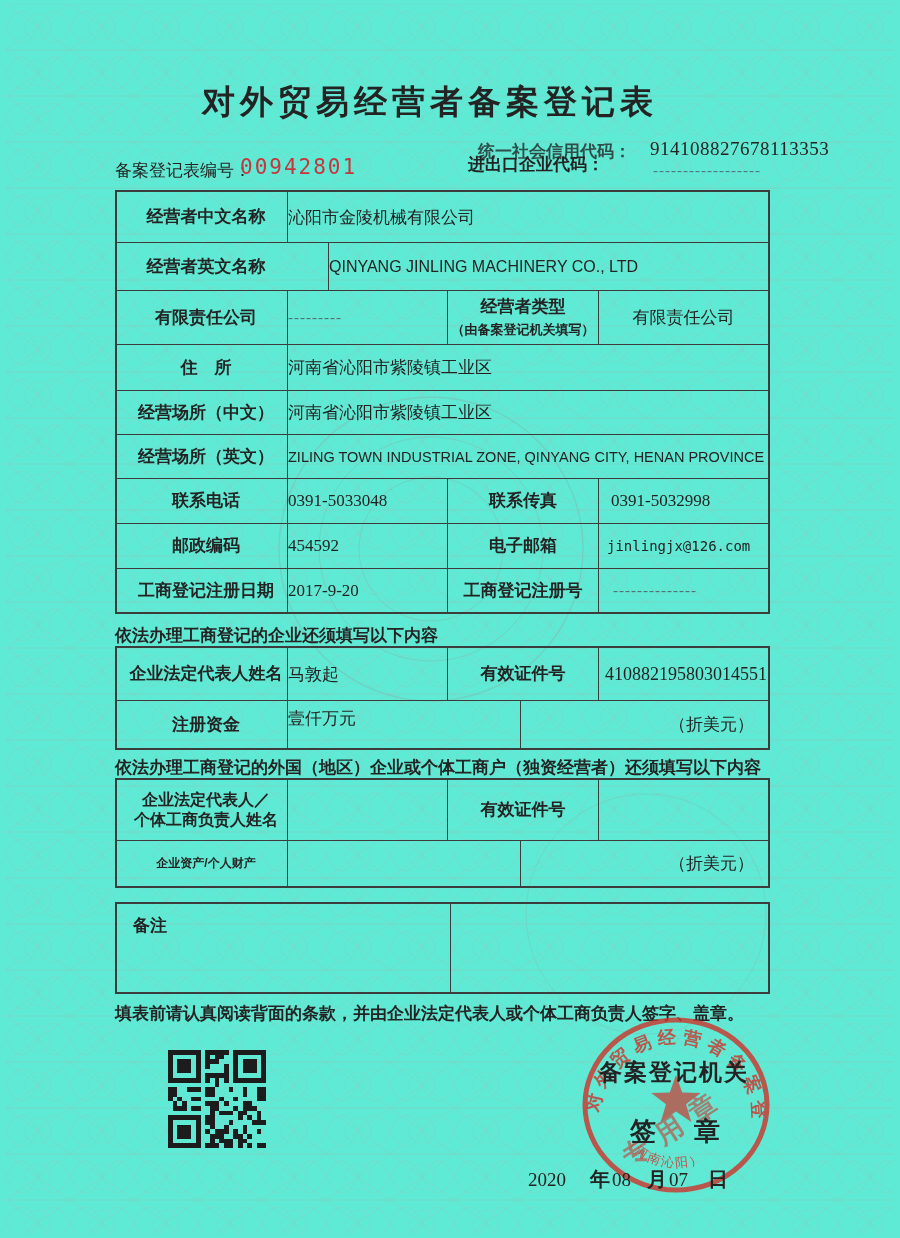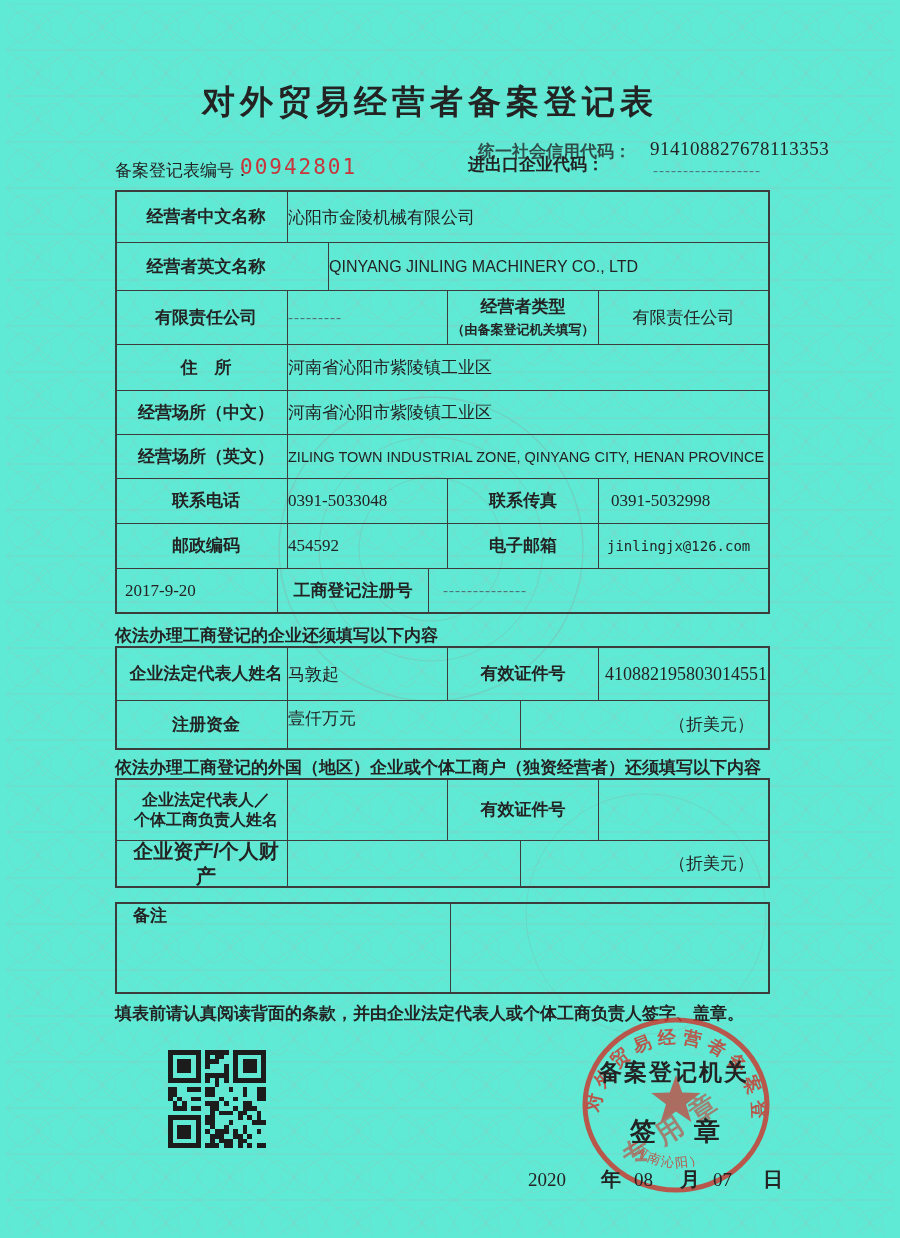--- a/index.html
+++ b/index.html
@@ -25,21 +25,21 @@
   .val{font-size:17px;}
   .serif{font-family:"Liberation Serif",serif;}
   .mono{font-family:"DejaVu Sans Mono",monospace;font-size:14px;}
   .dashes{font-family:"Liberation Serif",serif;color:#4f7077;letter-spacing:1px;font-size:15px;}
   .heading{left:115px;font-size:17px;font-weight:700;}
   .note{left:115px;top:1002px;font-size:17px;font-weight:700;}
   .qr{left:168px;top:1050px;width:98px;height:98px;}
   .sealwrap{left:575px;top:1012px;width:202px;height:188px;z-index:2;}
   .authority{left:599px;top:1057px;font-size:23px;font-weight:700;letter-spacing:2px;z-index:3;}
   .sign{left:630px;top:1114px;font-size:26px;font-weight:700;letter-spacing:6px;z-index:3;}
-  .dateline{left:528px;top:1166px;font-size:20px;z-index:3;display:flex;align-items:baseline;gap:11px;}
+  .dateline{left:528px;top:1166px;font-size:20px;z-index:3;display:flex;align-items:baseline;}
   .dateline .num{font-family:"Liberation Serif",serif;font-size:19px;}
   .dateline .unit{font-weight:700;}
   .u-year{margin-left:24px;} .n-month{margin-left:2px;}
   .u-month{margin-left:16px;} .n-day{margin-left:2px;} .u-day{margin-left:20px;}
 </style>
 </head>
 <body>
 
 <div class="page">
 
@@ -108,20 +108,21 @@
       <div class="td lbl" style="width:151px;">联系传真</div>
       <div class="td val serif" style="flex:1;padding-left:12px;">0391-5032998</div>
     </div>
     <div class="tr" style="height:45px;">
       <div class="td lbl" style="width:170px;">邮政编码</div>
       <div class="td val serif" style="width:160px;">454592</div>
       <div class="td lbl" style="width:151px;">电子邮箱</div>
       <div class="td val mono" style="flex:1;padding-left:8px;">jinlingjx@126.com</div>
     </div>
     <div class="tr" style="height:44px;">
+      <div class="td lbl" style="width:170px;">工商登记注册日期</div>
       <div class="td val serif" style="width:160px;">2017-9-20</div>
       <div class="td lbl" style="width:151px;">工商登记注册号</div>
       <div class="td val dashes" style="flex:1;padding-left:14px;">--------------</div>
     </div>
   </div>
 
   <div class="abs heading" style="top:624px;">依法办理工商登记的企业还须填写以下内容</div>
   <div class="tbl" style="top:646px;">
     <div class="tr" style="height:52px;">
       <div class="td lbl" style="width:170px;">企业法定代表人姓名</div>
@@ -141,29 +142,29 @@
     <div class="tr" style="height:60px;">
       <div class="td lbl" style="width:170px;font-size:16px;">
         <span class="two"><span>企业法定代表人／</span><br>
         <span>个体工商负责人姓名</span></span>
       </div>
       <div class="td" style="width:160px;"></div>
       <div class="td lbl" style="width:151px;">有效证件号</div>
       <div class="td" style="flex:1;"></div>
     </div>
     <div class="tr" style="height:46px;">
-      <div class="td lbl" style="width:170px;font-size:20px;">企业资产/个人财产</div>
+      <div class="td lbl" style="width:170px;font-size:12px;">企业资产/个人财产</div>
       <div class="td" style="width:233px;"></div>
       <div class="td val" style="flex:1;justify-content:flex-end;padding-right:14px;">（折美元）</div>
     </div>
   </div>
 
   <div class="tbl" style="top:902px;height:92px;">
     <div class="tr" style="height:88px;">
-      <div class="td" style="width:333px;align-items:flex-start;padding:0 0 0 16px;font-weight:600;font-size:17px;">备注</div>
+      <div class="td" style="width:333px;align-items:flex-start;padding:10px 0 0 16px;font-weight:600;font-size:17px;">备注</div>
       <div class="td" style="flex:1;"></div>
     </div>
   </div>
 
   <div class="abs note">填表前请认真阅读背面的条款，并由企业法定代表人或个体工商负责人签字、盖章。</div>
 
   <div class="abs qr">
     <svg width="98" height="98" viewBox="0 0 21 21" shape-rendering="crispEdges">
       <rect width="21" height="21" fill="none"></rect>
       <path id="qr-path" fill="#1c1c1c" d="M0,0h1v1h-1zM1,0h1v1h-1zM2,0h1v1h-1zM3,0h1v1h-1zM4,0h1v1h-1zM5,0h1v1h-1zM6,0h1v1h-1zM8,0h1v1h-1zM9,0h1v1h-1zM10,0h1v1h-1zM11,0h1v1h-1zM12,0h1v1h-1zM14,0h1v1h-1zM15,0h1v1h-1zM16,0h1v1h-1zM17,0h1v1h-1zM18,0h1v1h-1zM19,0h1v1h-1zM20,0h1v1h-1zM0,1h1v1h-1zM6,1h1v1h-1zM8,1h1v1h-1zM10,1h1v1h-1zM11,1h1v1h-1zM14,1h1v1h-1zM20,1h1v1h-1zM0,2h1v1h-1zM2,2h1v1h-1zM3,2h1v1h-1zM4,2h1v1h-1zM6,2h1v1h-1zM8,2h1v1h-1zM9,2h1v1h-1zM10,2h1v1h-1zM14,2h1v1h-1zM16,2h1v1h-1zM17,2h1v1h-1zM18,2h1v1h-1zM20,2h1v1h-1zM0,3h1v1h-1zM2,3h1v1h-1zM3,3h1v1h-1zM4,3h1v1h-1zM6,3h1v1h-1zM8,3h1v1h-1zM12,3h1v1h-1zM14,3h1v1h-1zM16,3h1v1h-1zM17,3h1v1h-1zM18,3h1v1h-1zM20,3h1v1h-1zM0,4h1v1h-1zM2,4h1v1h-1zM3,4h1v1h-1zM4,4h1v1h-1zM6,4h1v1h-1zM12,4h1v1h-1zM14,4h1v1h-1zM16,4h1v1h-1zM17,4h1v1h-1zM18,4h1v1h-1zM20,4h1v1h-1zM0,5h1v1h-1zM6,5h1v1h-1zM8,5h1v1h-1zM9,5h1v1h-1zM10,5h1v1h-1zM11,5h1v1h-1zM12,5h1v1h-1zM14,5h1v1h-1zM20,5h1v1h-1zM0,6h1v1h-1zM1,6h1v1h-1zM2,6h1v1h-1zM3,6h1v1h-1zM4,6h1v1h-1zM5,6h1v1h-1zM6,6h1v1h-1zM8,6h1v1h-1zM10,6h1v1h-1zM12,6h1v1h-1zM14,6h1v1h-1zM15,6h1v1h-1zM16,6h1v1h-1zM17,6h1v1h-1zM18,6h1v1h-1zM19,6h1v1h-1zM20,6h1v1h-1zM10,7h1v1h-1zM0,8h1v1h-1zM1,8h1v1h-1zM4,8h1v1h-1zM5,8h1v1h-1zM6,8h1v1h-1zM8,8h1v1h-1zM9,8h1v1h-1zM13,8h1v1h-1zM16,8h1v1h-1zM19,8h1v1h-1zM20,8h1v1h-1zM0,9h1v1h-1zM1,9h1v1h-1zM8,9h1v1h-1zM9,9h1v1h-1zM16,9h1v1h-1zM19,9h1v1h-1zM20,9h1v1h-1zM0,10h1v1h-1zM2,10h1v1h-1zM5,10h1v1h-1zM6,10h1v1h-1zM11,10h1v1h-1zM14,10h1v1h-1zM19,10h1v1h-1zM20,10h1v1h-1zM1,11h1v1h-1zM3,11h1v1h-1zM8,11h1v1h-1zM9,11h1v1h-1zM10,11h1v1h-1zM12,11h1v1h-1zM16,11h1v1h-1zM17,11h1v1h-1zM1,12h1v1h-1zM2,12h1v1h-1zM3,12h1v1h-1zM5,12h1v1h-1zM6,12h1v1h-1zM9,12h1v1h-1zM10,12h1v1h-1zM14,12h1v1h-1zM16,12h1v1h-1zM17,12h1v1h-1zM18,12h1v1h-1zM9,13h1v1h-1zM11,13h1v1h-1zM12,13h1v1h-1zM13,13h1v1h-1zM15,13h1v1h-1zM16,13h1v1h-1zM19,13h1v1h-1zM0,14h1v1h-1zM1,14h1v1h-1zM2,14h1v1h-1zM3,14h1v1h-1zM4,14h1v1h-1zM5,14h1v1h-1zM6,14h1v1h-1zM8,14h1v1h-1zM9,14h1v1h-1zM15,14h1v1h-1zM17,14h1v1h-1zM19,14h1v1h-1zM0,15h1v1h-1zM6,15h1v1h-1zM8,15h1v1h-1zM9,15h1v1h-1zM13,15h1v1h-1zM18,15h1v1h-1zM19,15h1v1h-1zM20,15h1v1h-1zM0,16h1v1h-1zM2,16h1v1h-1zM3,16h1v1h-1zM4,16h1v1h-1zM6,16h1v1h-1zM9,16h1v1h-1zM12,16h1v1h-1zM16,16h1v1h-1zM0,17h1v1h-1zM2,17h1v1h-1zM3,17h1v1h-1zM4,17h1v1h-1zM6,17h1v1h-1zM8,17h1v1h-1zM10,17h1v1h-1zM11,17h1v1h-1zM12,17h1v1h-1zM14,17h1v1h-1zM16,17h1v1h-1zM19,17h1v1h-1zM0,18h1v1h-1zM2,18h1v1h-1zM3,18h1v1h-1zM4,18h1v1h-1zM6,18h1v1h-1zM9,18h1v1h-1zM10,18h1v1h-1zM11,18h1v1h-1zM14,18h1v1h-1zM15,18h1v1h-1zM17,18h1v1h-1zM0,19h1v1h-1zM6,19h1v1h-1zM9,19h1v1h-1zM11,19h1v1h-1zM12,19h1v1h-1zM13,19h1v1h-1zM15,19h1v1h-1zM16,19h1v1h-1zM0,20h1v1h-1zM1,20h1v1h-1zM2,20h1v1h-1zM3,20h1v1h-1zM4,20h1v1h-1zM5,20h1v1h-1zM6,20h1v1h-1zM8,20h1v1h-1zM9,20h1v1h-1zM10,20h1v1h-1zM12,20h1v1h-1zM13,20h1v1h-1zM15,20h1v1h-1zM17,20h1v1h-1zM19,20h1v1h-1zM20,20h1v1h-1z"></path>

